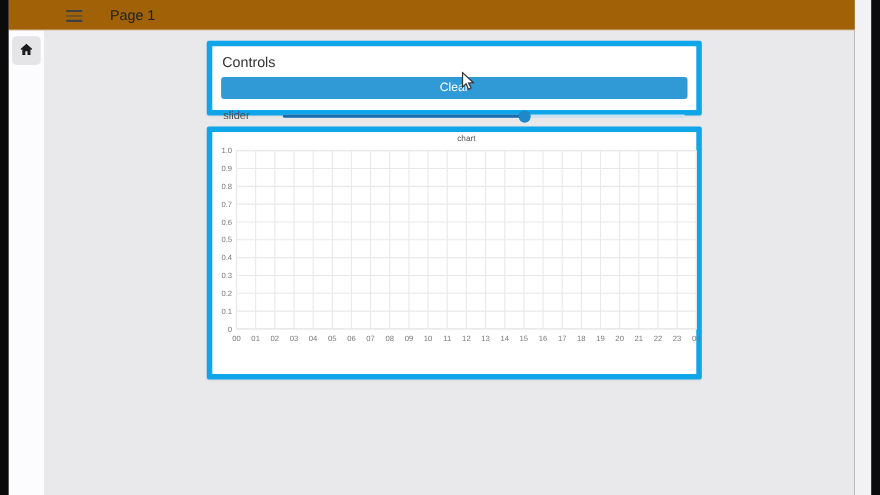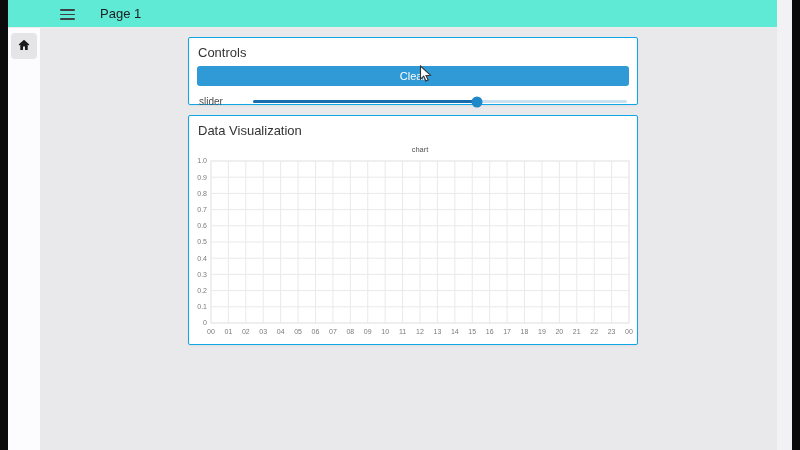--- a/index.html
+++ b/index.html
@@ -9,38 +9,38 @@
     background:#0b0b0b;
     font-family:"Liberation Sans", sans-serif;
   }
   .letterbox { position:absolute; top:0; width:8px; height:450px; background:#0b0b0b; }
   .letterbox.left { left:0; } .letterbox.right { right:0; }
   .scroll-track { position:absolute; top:0; right:8px; width:15px; height:450px; background:#f2f1f4; }
   .app { position:absolute; left:8px; top:0; width:769px; height:450px; background:#e9e8eb; }
 
   .topbar {
     position:absolute; left:0; top:0; width:100%; height:28px;
-    background:#5eead4; border-bottom:1px solid #ececee;
+    background:#a16207; border-bottom:1px solid #ececee;
     display:flex; align-items:center;
   }
   .hamburger { position:absolute; left:52px; top:9px; width:15px; height:11px;
     display:flex; flex-direction:column; justify-content:space-between; cursor:pointer; }
   .hamburger span { display:block; width:15px; height:1.8px; background:#3d4043; border-radius:1px; }
   .page-title { position:absolute; left:92px; top:0; line-height:27px; font-size:13px; color:#202124; }
 
   .sidebar { position:absolute; left:0; top:28px; width:32px; height:422px; background:#fcfbfe; }
   .home-btn {
     margin:5px 2px 0 3px; width:26px; height:26px; border-radius:4px;
     background:#e5e4e7; border:none; display:flex; align-items:center; justify-content:center;
     cursor:pointer;
   }
 
   .card {
     position:absolute; left:180px; width:450px;
-    background:#ffffff; border:1px solid #0ea5e9; border-radius:2px;
+    background:#ffffff; border:5px solid #0ea5e9; border-radius:2px;
     box-shadow:0 1px 2px rgba(0,0,0,0.05);
   }
   .card-title { font-size:13px; color:#333333; padding:7px 9px 6px; }
 
   .controls-card { top:37px; height:68px; }
   .controls-body { padding:0 8px; }
   .clear-btn {
     display:block; width:100%; height:20px;
     background:#2f9ad5; color:#ffffff; font-size:11px; font-family:inherit;
     border:none; border-radius:3px; cursor:pointer;
@@ -95,21 +95,20 @@
         <span class="slider-label">slider</span>
         <div class="slider-track" id="slider-track" style="background: rgb(201, 224, 240);">
           <div class="slider-fill" id="slider-fill" style="width: 60%; background: rgb(26, 108, 176);"></div>
           <div class="slider-thumb" id="slider-thumb" style="left: 60%; background: rgb(30, 136, 201);"></div>
         </div>
       </div>
     </div>
   </div>
 
   <div class="card viz-card">
-    <div class="card-title">Data Visualization</div>
     <svg id="chart-svg" width="448" height="196">
         <text x="231" y="8" text-anchor="middle" font-size="7.5" fill="#555555">chart</text>
         <line x1="22" y1="17" x2="440" y2="17" stroke="#e9e9ea" stroke-width="1"></line>
         <text x="18" y="19.4" text-anchor="end" font-size="7" fill="#7a7a7a">1.0</text>
         <line x1="22" y1="33.2" x2="440" y2="33.2" stroke="#e9e9ea" stroke-width="1"></line>
         <text x="18" y="35.6" text-anchor="end" font-size="7" fill="#7a7a7a">0.9</text>
         <line x1="22" y1="49.4" x2="440" y2="49.4" stroke="#e9e9ea" stroke-width="1"></line>
         <text x="18" y="51.8" text-anchor="end" font-size="7" fill="#7a7a7a">0.8</text>
         <line x1="22" y1="65.6" x2="440" y2="65.6" stroke="#e9e9ea" stroke-width="1"></line>
         <text x="18" y="68" text-anchor="end" font-size="7" fill="#7a7a7a">0.7</text>

